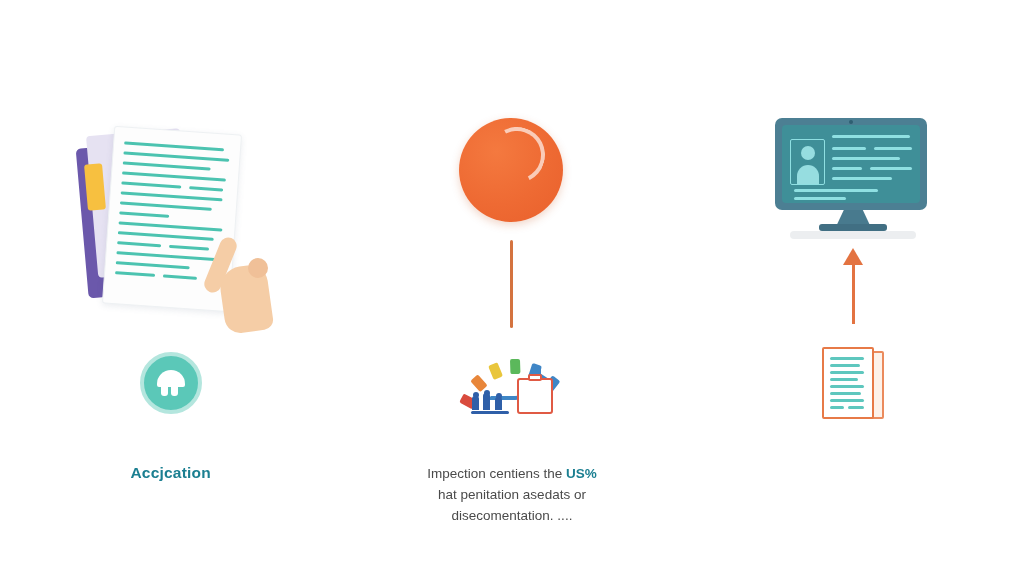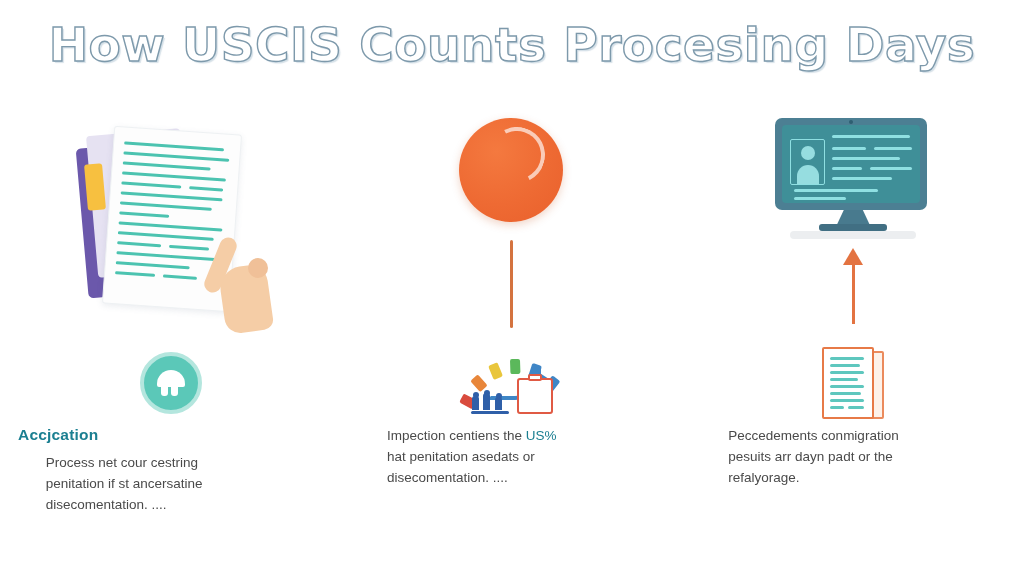--- a/index.html
+++ b/index.html
@@ -497,51 +497,49 @@
     background: #5ec7be;
     border-radius: 2px;
     left: 6px;
   }
 
   
   .textblock {
     width: 100%;
     padding: 0 18px;
     box-sizing: border-box;
-    text-align: left;
+    text-align: center;
+    margin-top: 38px;
   }
   .sec-heading {
     font-size: 15.5px;
     font-weight: 700;
     color: #1b7f91;
     margin: 0 0 9px 0;
     letter-spacing: 0.2px;
   }
   .sec-body {
     font-size: 13.5px;
     line-height: 1.55;
     color: #4a4a4a;
     margin: 0;
     max-width: 250px;
     margin-left: auto;
     margin-right: auto;
   }
   .hl {
     color: #1b7f91;
-    font-weight: 400;
+    font-weight: 700;
   }
 </style>
 </head>
 <body>
 
 <div class="infographic">
 
-  <div class="title-wrap">
-    <div class="title">How USCIS Counts Procesing Days</div>
-  </div>
 
   <div class="columns">
 
     <div class="col">
       <div class="hero">
         <div class="doc-art">
           <div class="clipboard"></div>
           <div class="clipboard-inner"></div>
           <div class="clip-tab"></div>
           <div class="paper">
@@ -572,25 +570,20 @@
       </div>
 
       <div class="icon-slot">
         <div class="badge">
           <div class="badge-glyph"></div>
         </div>
       </div>
 
       <div class="textblock">
         <p class="sec-heading">Accjcation</p>
-        <p class="sec-body">
-          <span>Process net cour cestring</span><br>
-          <span>penitation if st ancersatine</span><br>
-          <span>disecomentation.  ....</span>
-        </p>
       </div>
     </div>
 
     <div class="col">
       <div class="hero">
         <div class="sphere-art">
           <div class="sphere"></div>
           <div class="sphere-gloss"></div>
           <div class="stem"></div>
         </div>
@@ -670,22 +663,17 @@
             <div class="dln" style="top:36px;width:34px;"></div>
             <div class="dln" style="top:43px;width:31px;"></div>
             <div class="dln" style="top:50px;width:34px;"></div>
             <div class="dln" style="top:57px;width:14px;"></div>
             <div class="dln" style="top:57px;left:24px;width:16px;"></div>
           </div>
         </div>
       </div>
 
       <div class="textblock">
-        <p class="sec-body">
-          <span>Peccedements conmigration</span><br>
-          <span>pesuits arr dayn padt or the</span><br>
-          <span>refalyorage.</span>
-        </p>
       </div>
     </div>
 
   </div>
 </div>
 
 </body></html>

